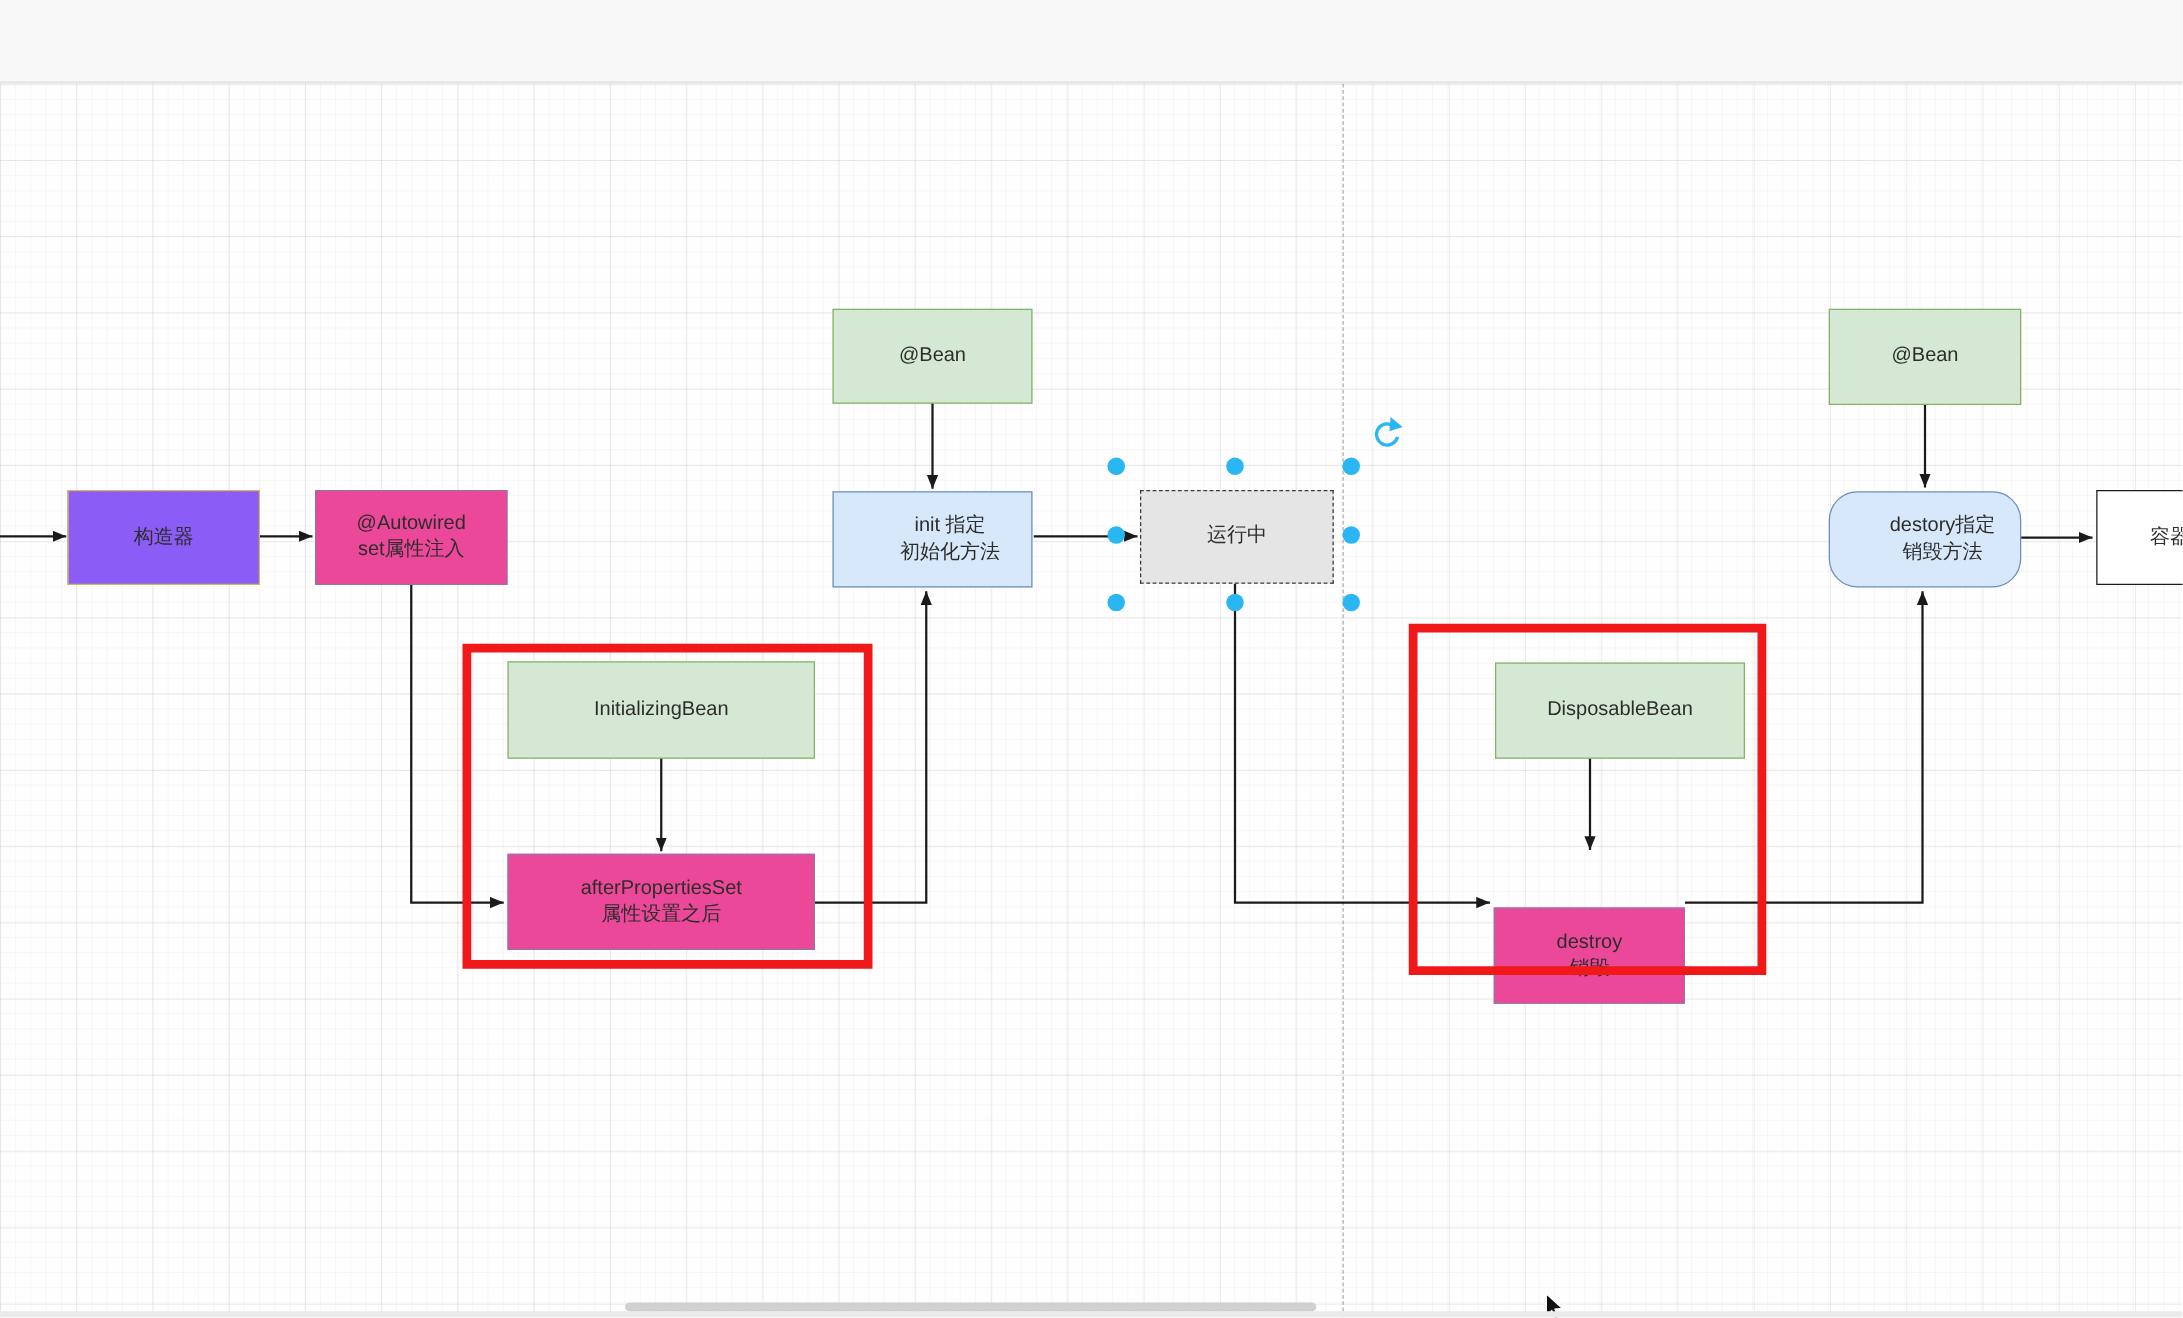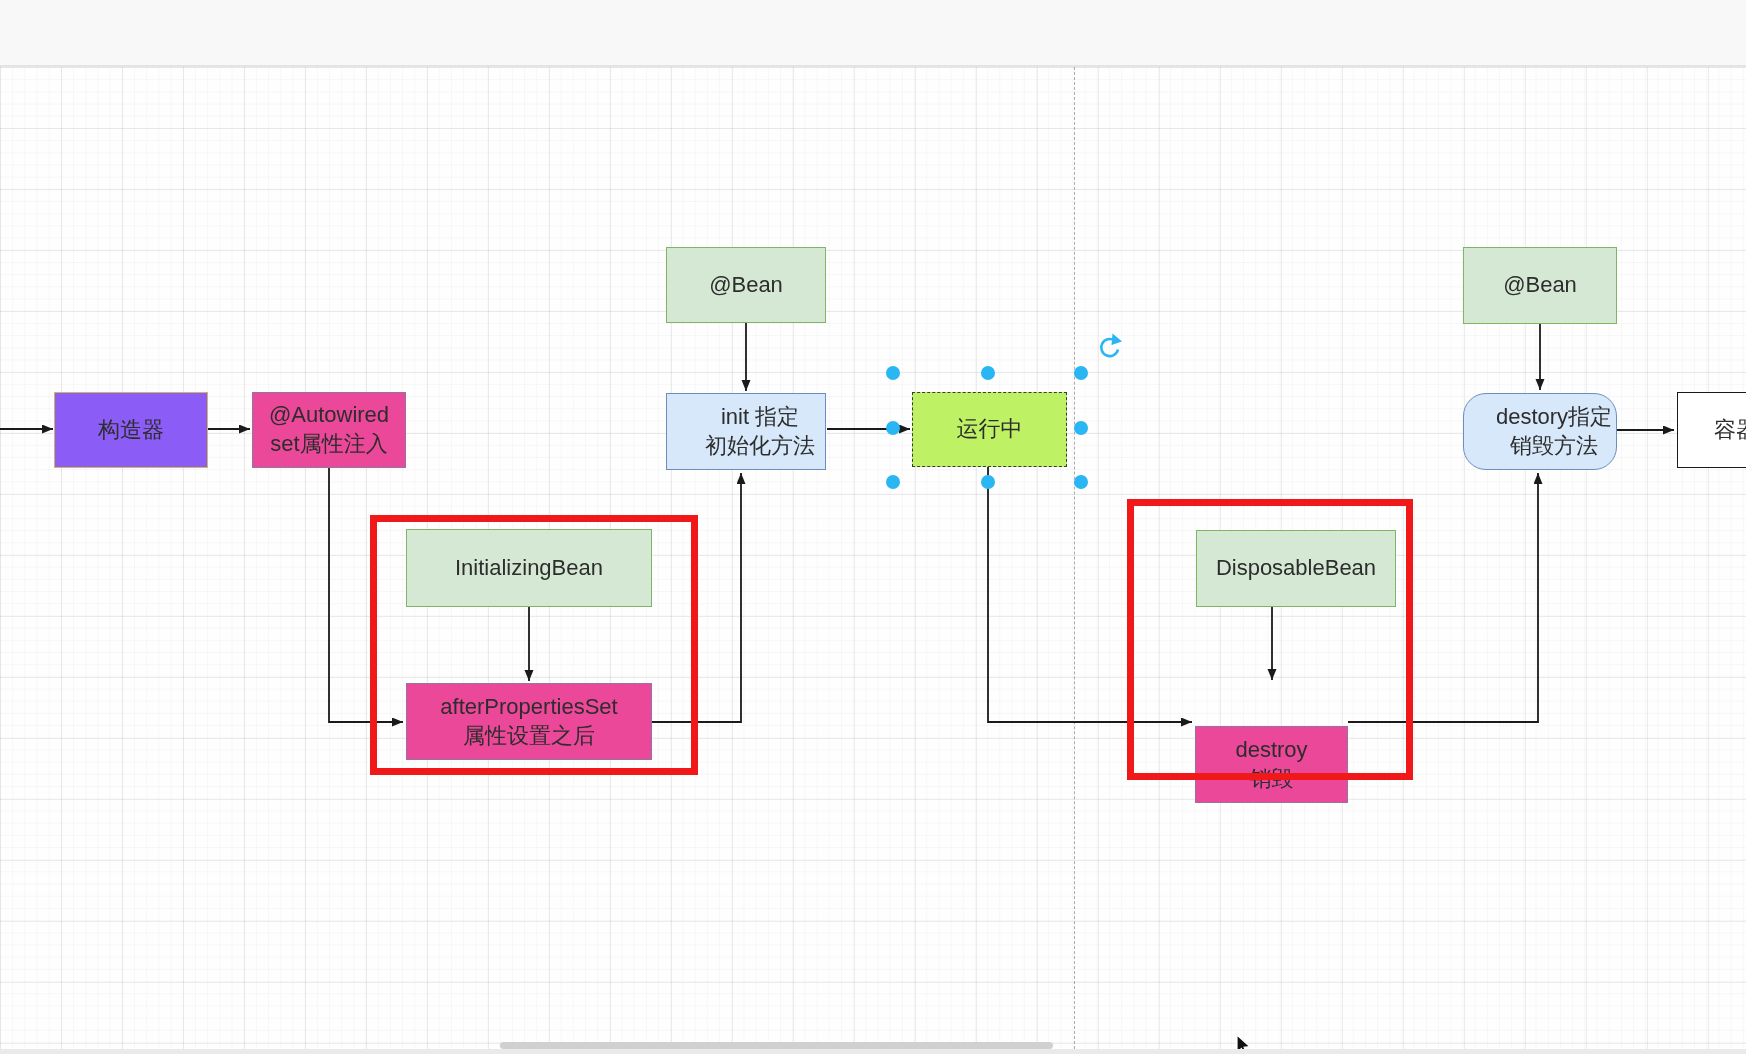--- a/index.html
+++ b/index.html
@@ -25,29 +25,29 @@
     background-size:61px 61px,61px 61px,12.2px 12.2px,12.2px 12.2px;
   }
   .page-divider{
     position:absolute;left:1074px;top:67px;height:987px;width:0;
     border-left:1px dashed #ababab;z-index:1;
   }
   
   .node{
     position:absolute;box-sizing:border-box;z-index:2;
     display:flex;flex-direction:column;align-items:center;justify-content:center;
-    font-size:22px;line-height:1.3;color:#2d2d2d;text-align:center;
+    font-size:16px;line-height:1.3;color:#2d2d2d;text-align:center;
     border:1.5px solid #000;
   }
   .node.yellow{background:#8b5cf6;border-color:#d6b656;}
   .node.green {background:#d5e8d4;border-color:#82b366;}
   .node.purple{background:#ec4899;border-color:#9673a6;}
   .node.blue  {background:#d7e8fb;border-color:#6c8ebf;padding-left:28px;}
   .node.plain {background:#ffffff;border-color:#1a1a1a;}
-  .node.selected{border:1.8px dashed #3a3a3a;background:#bef264;}
+  .node.selected{border:1.8px dashed #3a3a3a;background:#e5e5e5;}
   
   .red-rect{
     position:absolute;box-sizing:border-box;border:7px solid #f01818;
     background:transparent;z-index:4;
   }
   
   svg.overlay{position:absolute;left:0;top:0;z-index:3;}
   svg.selection{z-index:5;}
   
   .hscrollbar{

